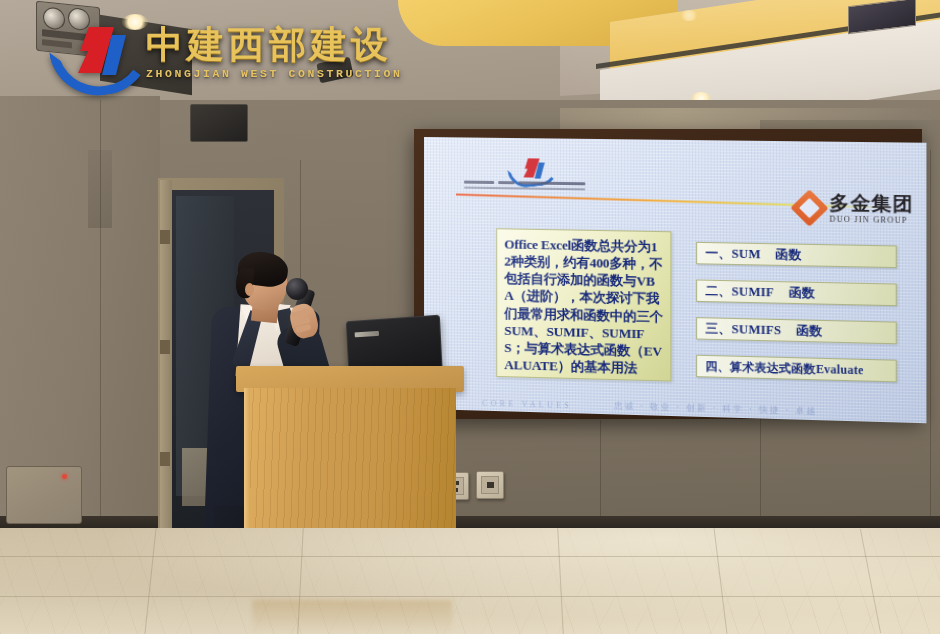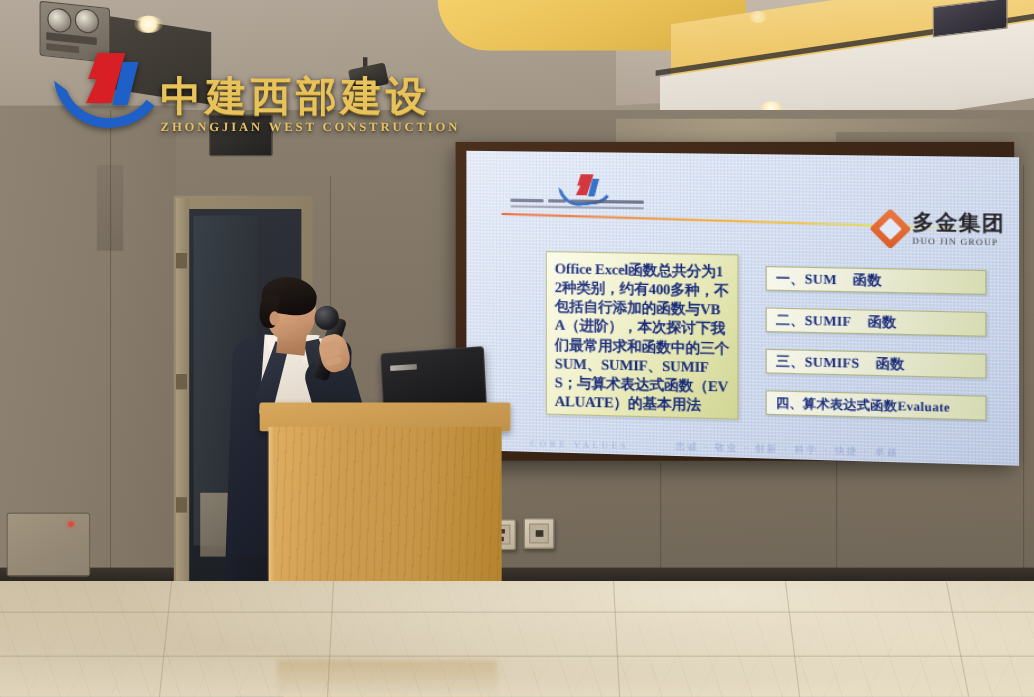--- a/index.html
+++ b/index.html
@@ -227,25 +227,25 @@
   #watermark{position:absolute;left:52px;top:26px;display:flex;align-items:center;gap:10px;
     filter:drop-shadow(0 2px 3px rgba(0,0,0,.45));}
   .wm-mark{position:relative;width:84px;height:52px;}
   .wm-swoosh{position:absolute;left:0;top:18px;width:84px;height:32px;
     border:9px solid #1f5fc8;border-top-color:transparent;border-right-color:transparent;
     border-radius:0 0 60px 60px;transform:rotate(-8deg);}
   .wm-red{position:absolute;left:26px;top:0px;width:36px;height:46px;background:#d81f26;
     clip-path:polygon(30% 0,100% 0,64% 100%,0 100%,28% 52%,6% 52%);}
   .wm-blue{position:absolute;left:50px;top:8px;width:24px;height:40px;background:#1f5fc8;
     clip-path:polygon(40% 0,100% 0,58% 100%,0 100%);}
-  .wm-text{display:flex;flex-direction:column;margin-top:43px;}
+  .wm-text{display:flex;flex-direction:column;}
   .wm-cn{font-family:"DejaVu Sans",sans-serif;font-weight:bold;font-size:37px;
     color:#e8c25a;letter-spacing:4px;line-height:1;
     text-shadow:0 1px 0 #9c7a23,0 2px 4px rgba(0,0,0,.45);}
-  .wm-en{font-family:Liberation Serif, serif;font-weight:bold;font-size:11.5px;
+  .wm-en{font-family:Liberation Mono, monospace;font-weight:bold;font-size:11.5px;
     color:#e5c263;letter-spacing:2.6px;margin-top:4px;
     text-shadow:0 1px 2px rgba(0,0,0,.5);}
   
   .cam{position:absolute;left:318px;top:60px;width:34px;height:20px;
     background:linear-gradient(160deg,#4a4640,#2c2a26);border-radius:3px;transform:rotate(-12deg);}
   .cam-arm{position:absolute;left:330px;top:52px;width:4px;height:14px;background:#3a3732;}
   .spk-box{position:absolute;left:190px;top:104px;width:56px;height:36px;
     background:linear-gradient(150deg,#3c3934,#232120);border:1px solid #514c44;border-radius:2px;}
 </style>
 </head>

